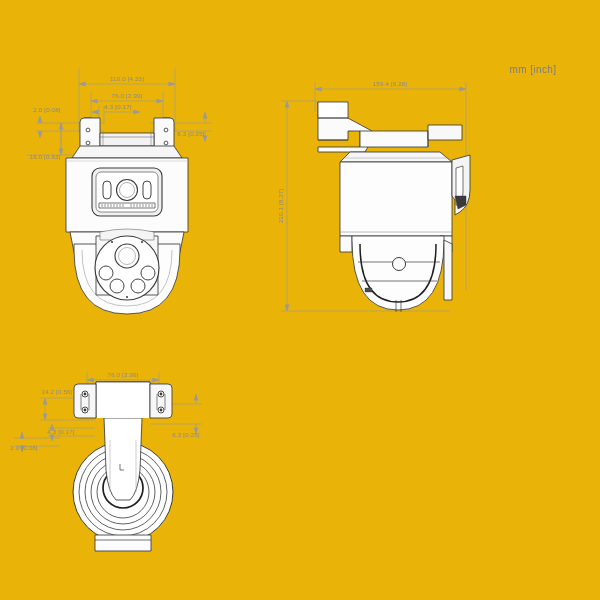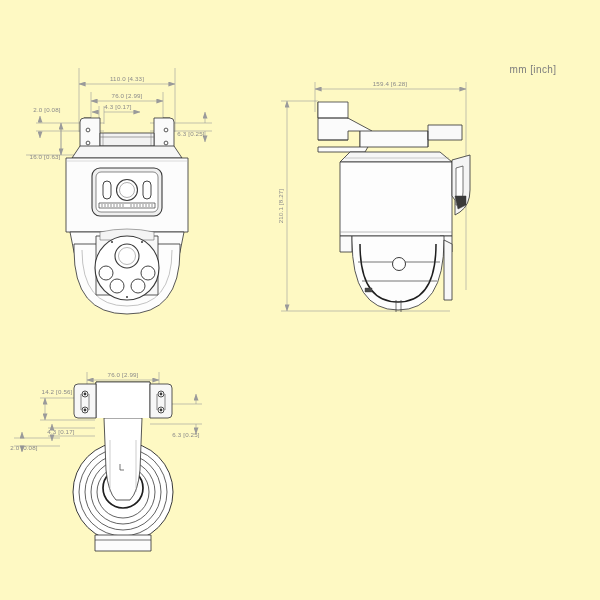--- a/index.html
+++ b/index.html
@@ -1,18 +1,18 @@
 <!DOCTYPE html>
 <html><head>
 <meta charset="utf-8">
 <style>
   html,body{margin:0;padding:0;background:#ffffff;}
   body{width:600px;height:600px;overflow:hidden;
        font-family:"Liberation Sans","DejaVu Sans",sans-serif;}
-  #sheet{position:relative;width:600px;height:600px;background:#fef9c3;}
+  #sheet{position:relative;width:600px;height:600px;background:#eab308;}
   svg{display:block;}
   .dimtxt{font-family:"Liberation Sans","DejaVu Sans",sans-serif;
           font-size:6.2px;fill:#8a8a8a;letter-spacing:0.15px;}
   .unittxt{font-family:"Liberation Sans","DejaVu Sans",sans-serif;
            font-size:10px;fill:#7d7d7d;letter-spacing:0.4px;}
 </style>
 </head>
 <body>
 
 <div id="sheet">

